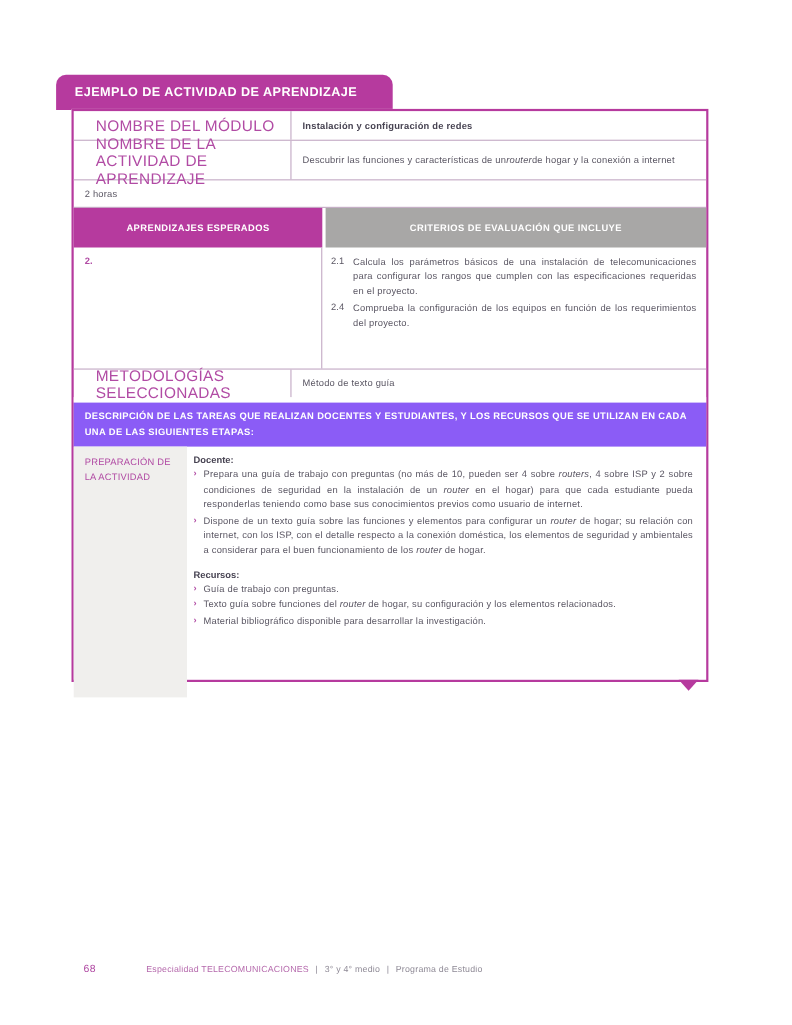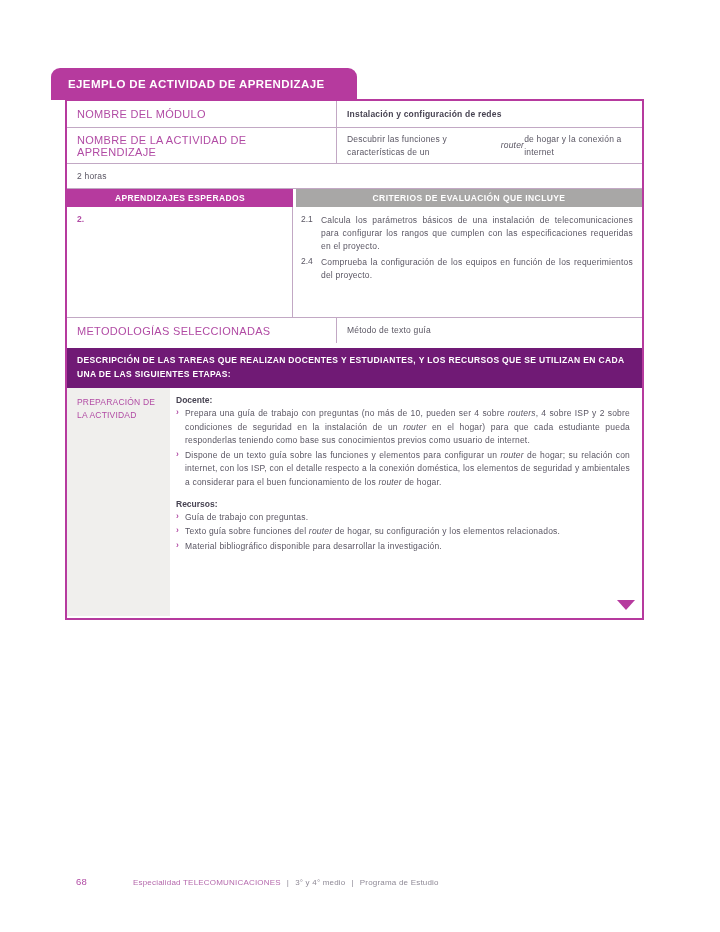--- a/index.html
+++ b/index.html
@@ -19,36 +19,36 @@
     color:#ffffff; font-weight:bold; font-size:11.5px; letter-spacing:0.4px;
   }
 
   
   .act-table {
     position:absolute; left:65px; top:99px; width:579px; height:521px;
     border:2px solid #b63a9e; background:#ffffff;
   }
   .row { display:flex; border-bottom:1px solid #c2a8c4; }
   .label-cell {
-    width:270px; flex:none; border-right:1px solid #c2a8c4;
-    display:flex; align-items:center; padding:3px 8px 3px 10px;
-    color:#b14ba4; font-size:11px; letter-spacing:0.3px;
+    width:198px; flex:none; border-right:1px solid #c2a8c4;
+    display:flex; align-items:center; padding:3px 8px 3px 20px;
+    color:#b14ba4; font-size:14px; letter-spacing:0.3px;
   }
   .value-cell {
     flex:1; display:flex; align-items:center; padding:4px 10px;
     font-size:8.5px; line-height:1.5; letter-spacing:0.2px;
   }
   .row-module   { height:27px; }
   .row-activity { height:36px; }
   .row-duration { height:25px; }
   .row-method   { height:25px; border-bottom:none; }
   .bold-value { font-weight:bold; color:#474352; }
 
   
-  .outcome-headers { display:flex; height:18px; }
+  .outcome-headers { display:flex; height:36px; }
   .hdr {
     display:flex; align-items:center; justify-content:center;
     color:#ffffff; font-weight:bold; font-size:8.5px; letter-spacing:0.4px;
   }
   .hdr-left  { width:226px; flex:none; background:#b63a9e; margin-right:3px; }
   .hdr-right { flex:1; background:#a8a7a6; }
 
   
   .outcome-body { display:flex; height:111px; border-bottom:1px solid #c2a8c4; }
   .objective-cell {
@@ -59,21 +59,21 @@
   .objective-text { text-align:justify; line-height:1.55; letter-spacing:0.3px; }
   .criteria-cell { flex:1; padding:7px 9px 0 8px; font-size:8.5px; }
   .criterion { display:flex; margin-bottom:2px; }
   .criterion .num { width:20px; flex:none; }
   .criterion .txt { flex:1; text-align:justify; line-height:1.55; letter-spacing:0.2px; }
 
   .white-gap { height:5px; background:#ffffff; }
 
   
   .desc-banner {
-    height:40px; background:#701a75; color:#ffffff;
+    height:40px; background:#8b5cf6; color:#ffffff;
     font-weight:bold; font-size:8.5px; line-height:1.65; letter-spacing:0.35px;
     padding:5px 14px 0 10px;
   }
 
   
   .prep-section { display:flex; height:228px; position:relative; }
   .prep-label {
     width:103px; flex:none; background:#f0efed;
     padding:8px 6px 0 10px; color:#b14ba4; font-size:8.5px; line-height:1.5;
     letter-spacing:0.2px;

